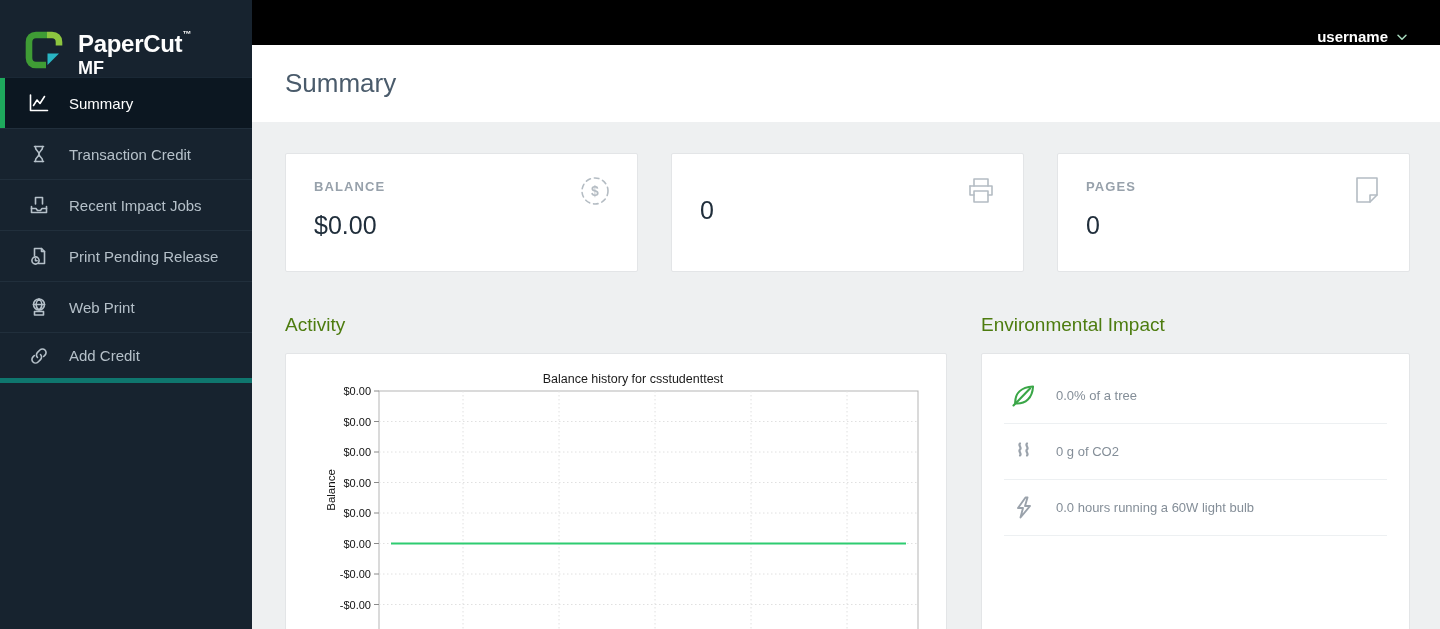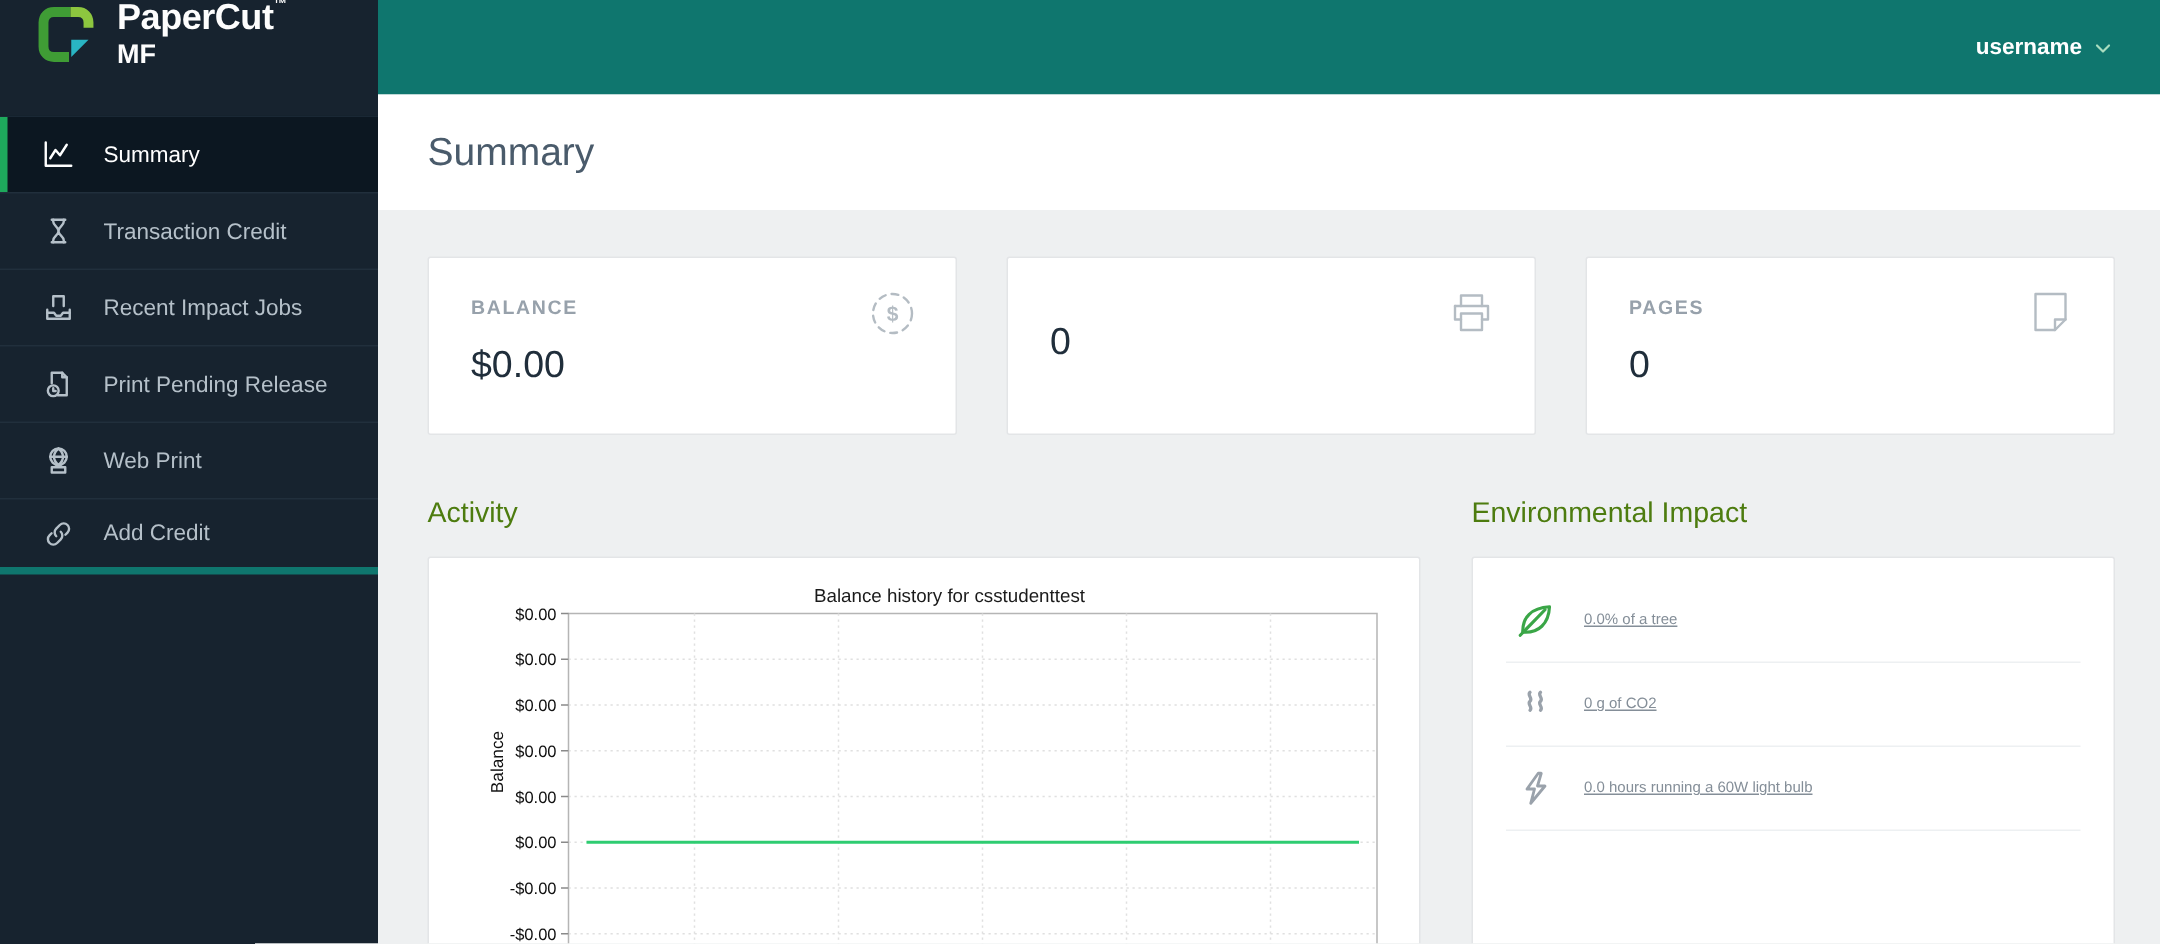--- a/index.html
+++ b/index.html
@@ -6,37 +6,37 @@
   html,body { margin:0; padding:0; }
   body {
     width:1440px; height:629px; overflow:hidden;
     font-family:"Liberation Sans", sans-serif;
     background:#eef0f1;
   }
   .app { display:flex; width:1440px; height:629px; }
 
   
   .sidebar { width:252px; flex-shrink:0; background:#17232f; display:flex; flex-direction:column; }
-  .logo { height:77px; display:flex; align-items:flex-start; padding-left:21px; gap:11px; }
+  .logo { height:77px; display:flex; align-items:flex-end; padding-left:21px; gap:11px; }
   .logo-text { color:#fdfdfd; line-height:1; }
   .logo-name { font-size:24px; font-weight:700; letter-spacing:-0.3px; }
   .logo-tm { font-size:9px; vertical-align:top; position:relative; top:-2px; }
   .logo-sub { font-size:18px; font-weight:700; margin-top:3px; }
   .nav { display:flex; flex-direction:column; }
   .nav-item { height:51px; display:flex; align-items:center; gap:17px; padding-left:26px;
     color:#b5c0c9; font-size:15px; border-top:1px solid #212f3c; position:relative; cursor:pointer; }
   .nav-item:last-child { border-bottom:5px solid #0f766e; }
   .nav-item.active { background:#0c1721; color:#ffffff; border-top-color:#1a2835; }
   .nav-item.active::before { content:""; position:absolute; left:0; top:0; bottom:0; width:5px; background:#1ea95c; }
   .nav-icon { width:26px; height:26px; display:flex; align-items:center; justify-content:center; }
   .nav-icon svg { stroke:currentColor; fill:none; stroke-width:1.6; stroke-linecap:round; stroke-linejoin:round; }
 
   
   .main { flex:1; display:flex; flex-direction:column; }
-  .topbar { height:63px; background:#0f766e; display:flex; align-items:center; justify-content:flex-end; padding-right:30px; }
+  .topbar { height:45px; background:#000000; display:flex; align-items:flex-end; justify-content:flex-end; padding-right:30px; }
   .user-menu { display:flex; align-items:center; gap:6px; cursor:pointer; }
   .user-name { color:#ffffff; font-size:15px; font-weight:700; }
   .chev { width:16px; height:16px; }
   .chev svg { stroke:#a9ddc0; fill:none; stroke-width:2.2; stroke-linecap:round; stroke-linejoin:round; }
 
   .page-header { height:77px; background:#ffffff; display:flex; align-items:center; padding-left:33px; }
   .page-title { font-size:26px; font-weight:400; color:#4a5b6b; }
 
   .content { flex:1; padding:31px 30px 0 33px; overflow:hidden; }
 
@@ -60,21 +60,21 @@
 
   
   .chart-title { font-size:12.5px; fill:#1a1a1a; }
   .chart-tick { font-size:11px; fill:#111111; }
   .chart-ylab { font-size:11.5px; fill:#111111; }
 
   
   .env-row { margin:0 22px; height:56px; display:flex; align-items:center; gap:19px;
     padding-left:6px; border-bottom:1px solid #edf0f2; }
   .env-icon { width:27px; height:27px; display:flex; align-items:center; justify-content:center; }
-  .env-text { font-size:10px; color:#848e98;text-decoration:underline; }
+  .env-text { font-size:13px; color:#848e98; }
 </style>
 </head>
 <body>
 
 <div class="app">
 
   <div class="sidebar">
     <div class="logo">
       <span>
         <svg width="46" height="46" viewBox="0 0 46 46">

